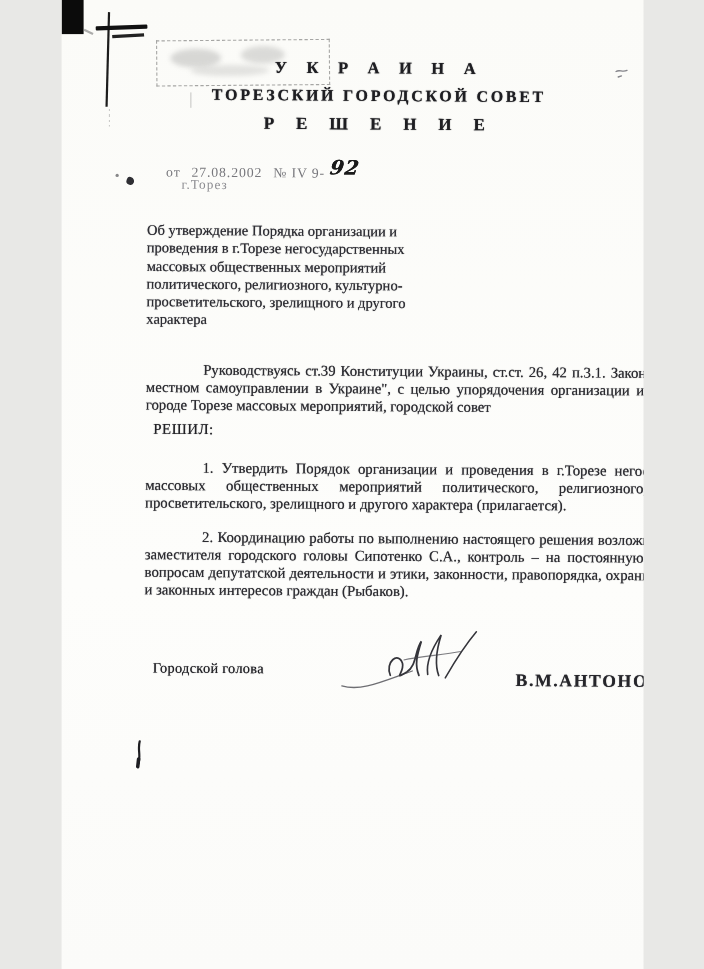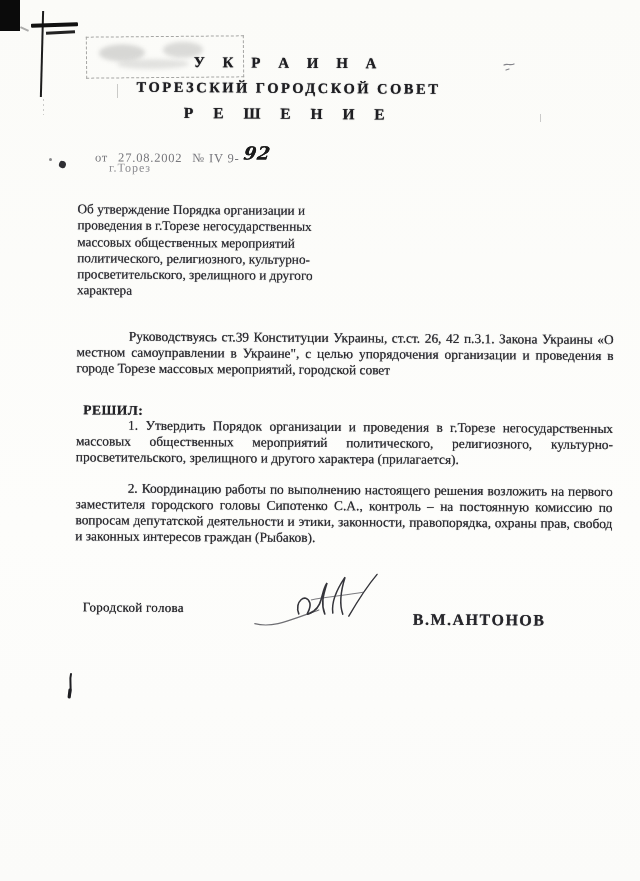--- a/index.html
+++ b/index.html
@@ -1,17 +1,17 @@
 <!DOCTYPE html>
 <html><head>
 <meta charset="utf-8">
 <style>
   html,body { margin:0; padding:0; background:#e8e8e6; }
   .page {
-    position:relative; width:640px; height:881px; margin:0 auto;
+    position:relative; width:529px; height:881px; margin:0 auto;
     background:linear-gradient(180deg,#fbfbf8 0%, #fdfdfb 60%, #fbfbf9 100%);
     overflow:hidden;
     font-family:"Liberation Serif", serif;
   }
   .rot { position:absolute; left:0; top:0; width:640px; height:881px;
          transform:rotate(0.4deg); transform-origin:320px 300px; }
   .t  { position:absolute; color:#2c2c31; text-shadow:0 0 0.7px rgba(44,44,49,0.85); white-space:nowrap; }
   .hdr{ font-weight:bold; color:#1e1e22; text-shadow:0 0 0.9px rgba(30,30,34,0.9); }
   .para { white-space:normal; text-align:justify; text-indent:52px;
           font-size:13.4px; line-height:15.9px; width:537px; }
@@ -22,21 +22,21 @@
 
   .dateline { left:94px; top:146px; font-size:12.5px; color:#77777c; letter-spacing:0.8px; text-shadow:none; }
   .dateline .gap { display:inline-block; width:10px; }
   .hw92 { display:inline-block; font-family:"DejaVu Serif", serif; font-size:18px; font-weight:bold;
           font-style:italic; color:#1b1b1b; transform:translateY(-3px) skewX(-8deg);
           text-shadow:0 0 0.5px #111; letter-spacing:1px; margin-left:4px; }
   .place { left:108px; top:162px; font-size:12px; color:#8b8b90; letter-spacing:1px; text-shadow:none; }
 
   .subject { left:77px; top:203px; font-size:13.2px; line-height:16.3px; color:#2e2e34; }
   .preamble { left:77px; top:330px; }
-  .reshil { left:84px; top:404px; font-size:13.5px; font-weight:bold; letter-spacing:0.5px; color:#222226; }
+  .reshil { left:84px; top:384px; font-size:13.5px; font-weight:normal; letter-spacing:0.5px; color:#222226; }
   .item1 { left:77px; top:419px; }
   .item2 { left:77px; top:482px; }
 
   .sig-title { left:85px;  top:601px; font-size:13px;   font-weight:normal; letter-spacing:0.3px; color:#222226; }
   .sig-name  { left:415px; top:610px; font-size:16px; font-weight:bold; letter-spacing:1.5px; color:#26262b; }
   .sig-svg   { position:absolute; left:253px; top:570px; }
 
   
   .corner-black { position:absolute; left:0; top:0; width:20px; height:31px; background:#0b0b0b; }
   .cross-v  { position:absolute; left:41px; top:11px; width:2px; height:86px; background:#1c1c1c; transform:rotate(1.5deg); }

